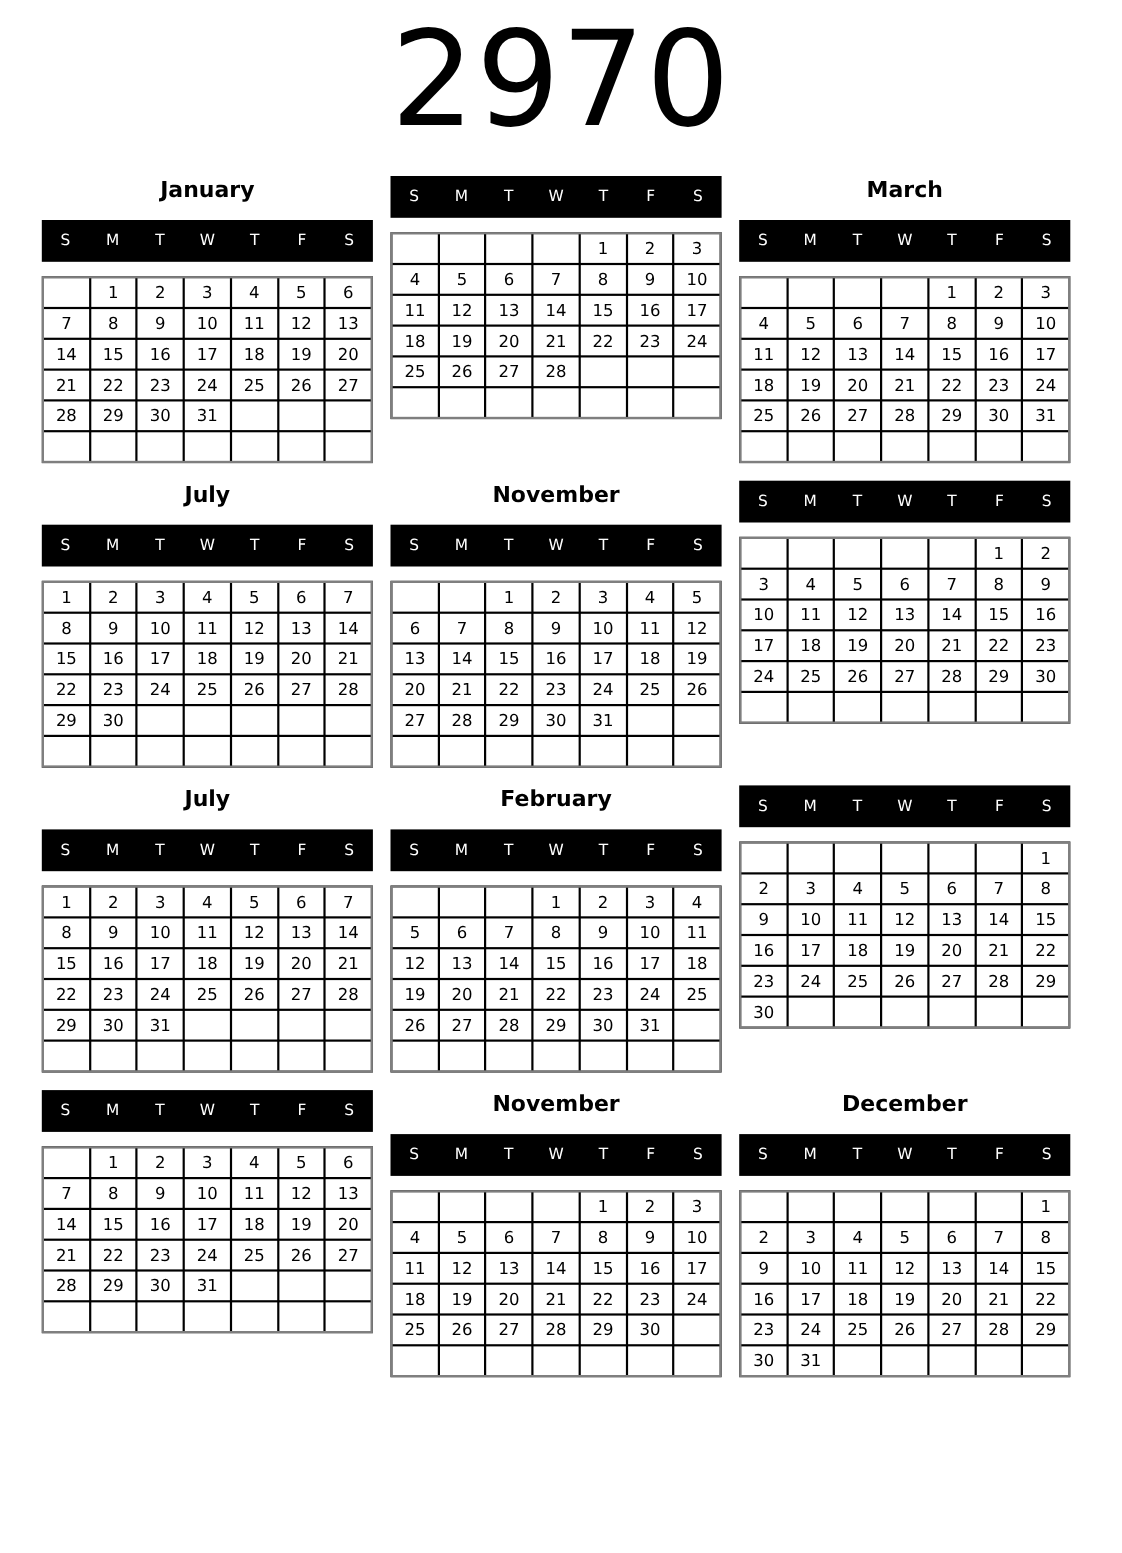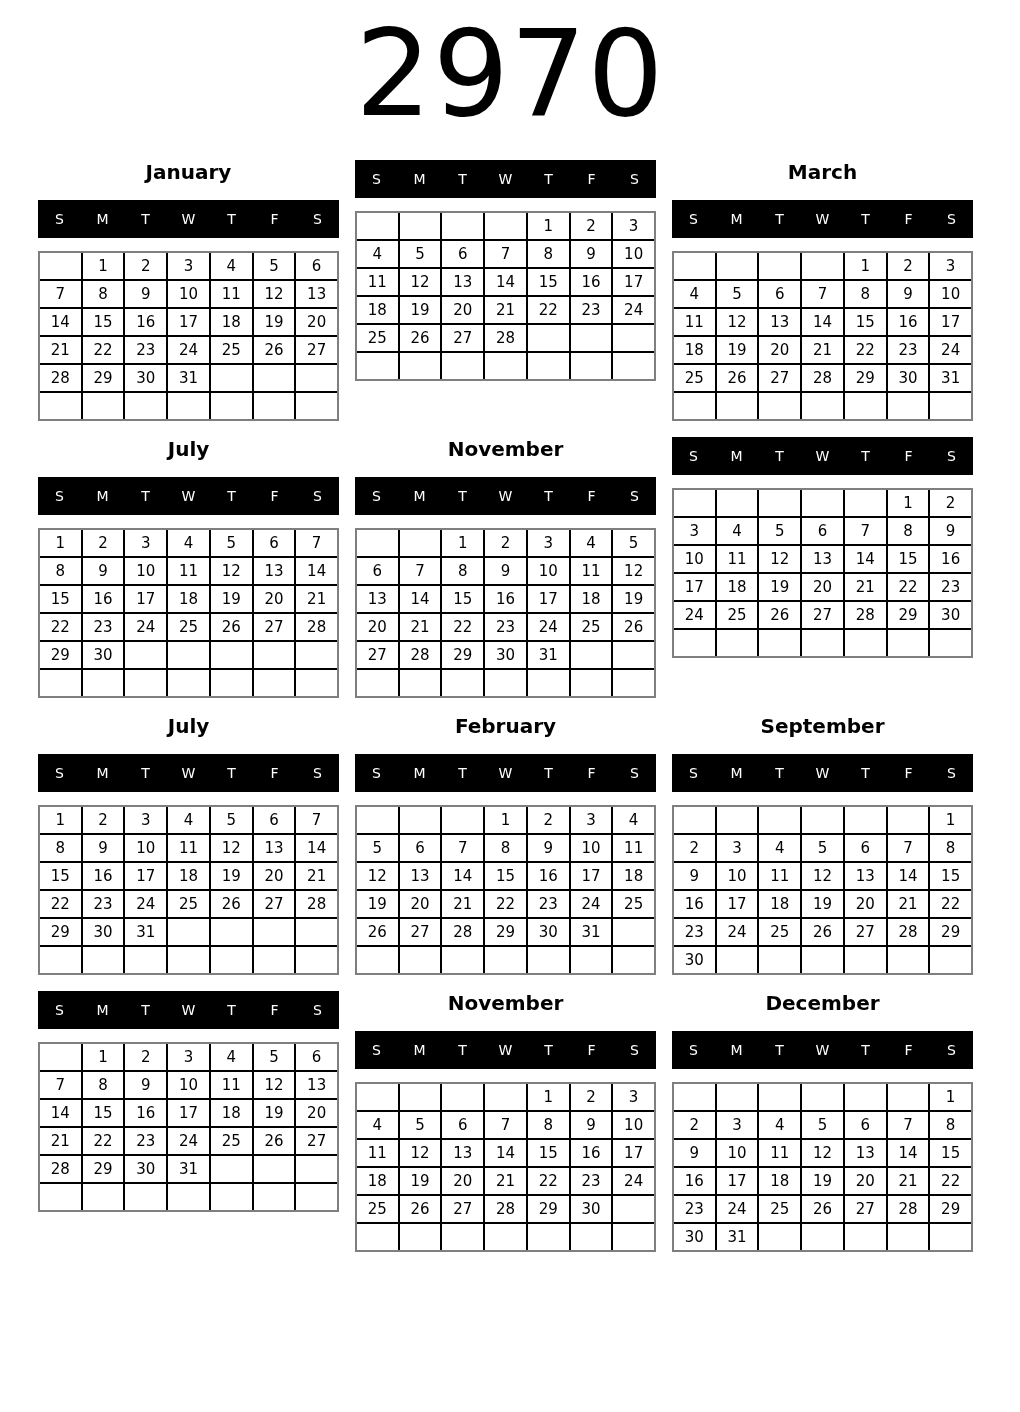--- a/index.html
+++ b/index.html
@@ -493,21 +493,20 @@
         <div class="day"></div>
         <div class="day"></div>
         <div class="day"></div>
         <div class="day"></div>
         <div class="day"></div>
         <div class="day"></div>
       </div>
   </section>
 
   <section class="month">
-    <h2 class="month-name">September</h2>
     <div class="weekday-bar">
         <span>S</span>
         <span>M</span>
         <span>T</span>
         <span>W</span>
         <span>T</span>
         <span>F</span>
         <span>S</span>
       </div>
     <div class="days">

